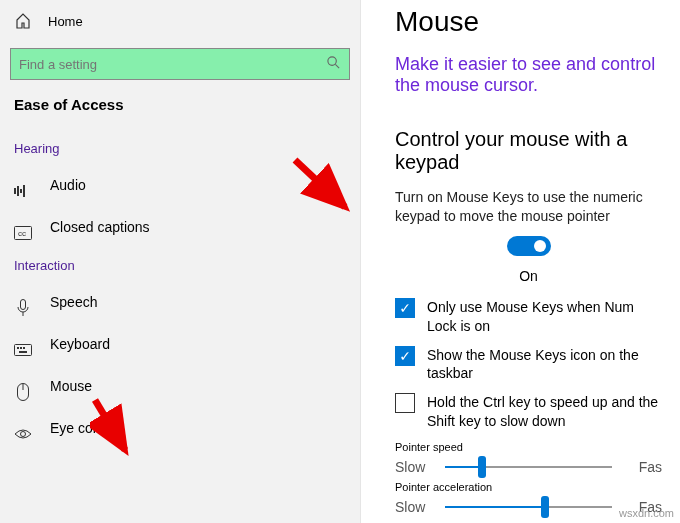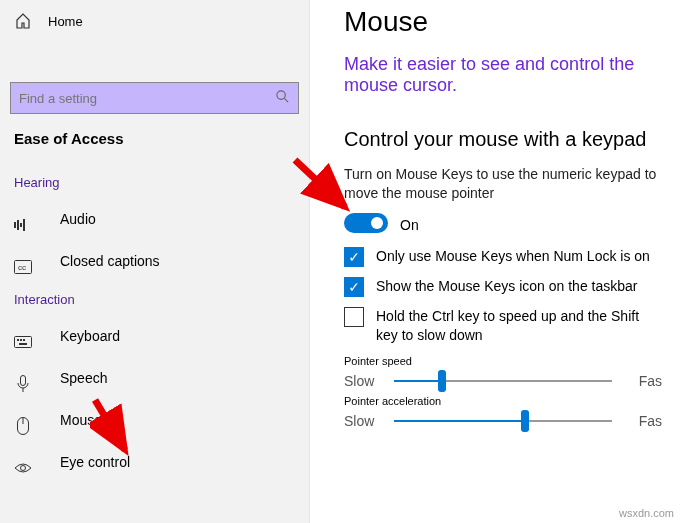--- a/index.html
+++ b/index.html
@@ -8,45 +8,44 @@
       font-size: 14px;
       color: #000;
       background: #fff;
       width: 680px;
       height: 523px;
       overflow: hidden;
       display: flex;
       position: relative;
     }
     .sidebar {
-      width: 310px;
+      width: 361px;
       background: #f2f2f2;
       border-right: 1px solid #e5e5e5;
       display: flex;
       flex-direction: column;
     }
     .home-row {
       display: flex;
       align-items: center;
       height: 42px;
       padding: 0 14px;
       gap: 16px;
       cursor: pointer;
     }
     .home-row .icon { width: 18px; height: 18px; display:flex;align-items:center;justify-content:center; }
     .home-row .label { font-size: 13px; }
     .search-row { padding: 6px 10px 10px 10px; }
     .search-box {
       display: flex;
       align-items: center;
       border: 1px solid #888;
-      background: #c4b5fd;
+      background: #86efac;
       height: 32px;
       padding: 4px 8px;
-      margin-top: 34px;
     }
     .search-box input {
       flex: 1;
       border: none;
       background: transparent;
       outline: none;
       font: inherit;
       font-size: 13px;
       color: #666;
     }
@@ -59,21 +58,21 @@
     .group-label {
       color: #4c1d95;
       font-size: 13px;
       padding: 10px 14px 8px 14px;
     }
     .nav-item {
       display: flex;
       align-items: center;
       height: 42px;
       padding: 0 14px;
-      gap: 28px;
+      gap: 18px;
       cursor: pointer;
     }
     .nav-item .icon { width:18px; height:18px; color:#15803d; display:flex;align-items:center;justify-content:center; flex-shrink:0;margin-top:12px;}
     .nav-item .label { font-size:14px; }
     .content {
       flex: 1;
       padding: 6px 18px 10px 34px;
       overflow: hidden;
     }
     h1.page-title {
@@ -91,21 +90,21 @@
       font-weight: 500;
       font-size: 20px;
       margin-bottom: 14px;
     }
     .setting-desc {
       font-size: 14px;
       color: #222;
       margin-bottom: 10px;
       line-height: 1.35;
     }
-    .toggle-row { display:flex; align-items:flex-end; gap:12px; margin-bottom:14px;}
+    .toggle-row { display:flex; align-items:center; gap:12px; margin-bottom:14px;flex-direction:column;}
     .toggle {
       width: 44px; height:20px; border-radius:10px; background:#0078d4;
       position:relative; cursor:pointer;
     }
     .toggle .knob {
       width:12px; height:12px; background:#fff; border-radius:50%;
       position:absolute; top:4px; right:5px;
     }
     .toggle-label { font-size:14px; }
     .check-row {
@@ -187,40 +186,40 @@
           <text x="4" y="10" font-size="8" fill="#333">cc</text>
         </svg>
     </span>
     <span class="label">Closed captions</span>
   </div>
 
   <div class="group-label">Interaction</div>
 
   <div class="nav-item">
     <span class="icon">
+      <svg width="14" height="18" viewBox="0 0 14 18">
+          <rect x="4.5" y="0.5" width="5" height="10" rx="2.5" fill="none" stroke="#333"></rect>
+          <path d="M2 8 A5 5 0 0 0 12 8" fill="none" stroke="#333"></path>
+          <line x1="7" y1="13" x2="7" y2="17" stroke="#333"></line>
+        </svg>
+    </span>
+    <span class="label">Speech</span>
+  </div>
+
+  <div class="nav-item">
+    <span class="icon">
       <svg width="18" height="12" viewBox="0 0 18 12">
           <rect x="0.5" y="0.5" width="17" height="11" rx="1" fill="none" stroke="#333"></rect>
           <rect x="3" y="3" width="2" height="2" fill="#333"></rect>
           <rect x="6" y="3" width="2" height="2" fill="#333"></rect>
           <rect x="9" y="3" width="2" height="2" fill="#333"></rect>
           <rect x="5" y="7" width="8" height="2" fill="#333"></rect>
         </svg>
     </span>
     <span class="label">Keyboard</span>
-  </div>
-
-  <div class="nav-item">
-    <span class="icon">
-      <svg width="14" height="18" viewBox="0 0 14 18">
-          <rect x="4.5" y="0.5" width="5" height="10" rx="2.5" fill="none" stroke="#333"></rect>
-          <path d="M2 8 A5 5 0 0 0 12 8" fill="none" stroke="#333"></path>
-          <line x1="7" y1="13" x2="7" y2="17" stroke="#333"></line>
-        </svg>
-    </span>
-    <span class="label">Speech</span>
   </div>
 
   <div class="nav-item">
     <span class="icon">
       <svg width="12" height="18" viewBox="0 0 12 18">
           <rect x="0.5" y="0.5" width="11" height="17" rx="5.5" fill="none" stroke="#333"></rect>
           <line x1="6" y1="1" x2="6" y2="7" stroke="#333"></line>
         </svg>
     </span>
     <span class="label">Mouse</span>

